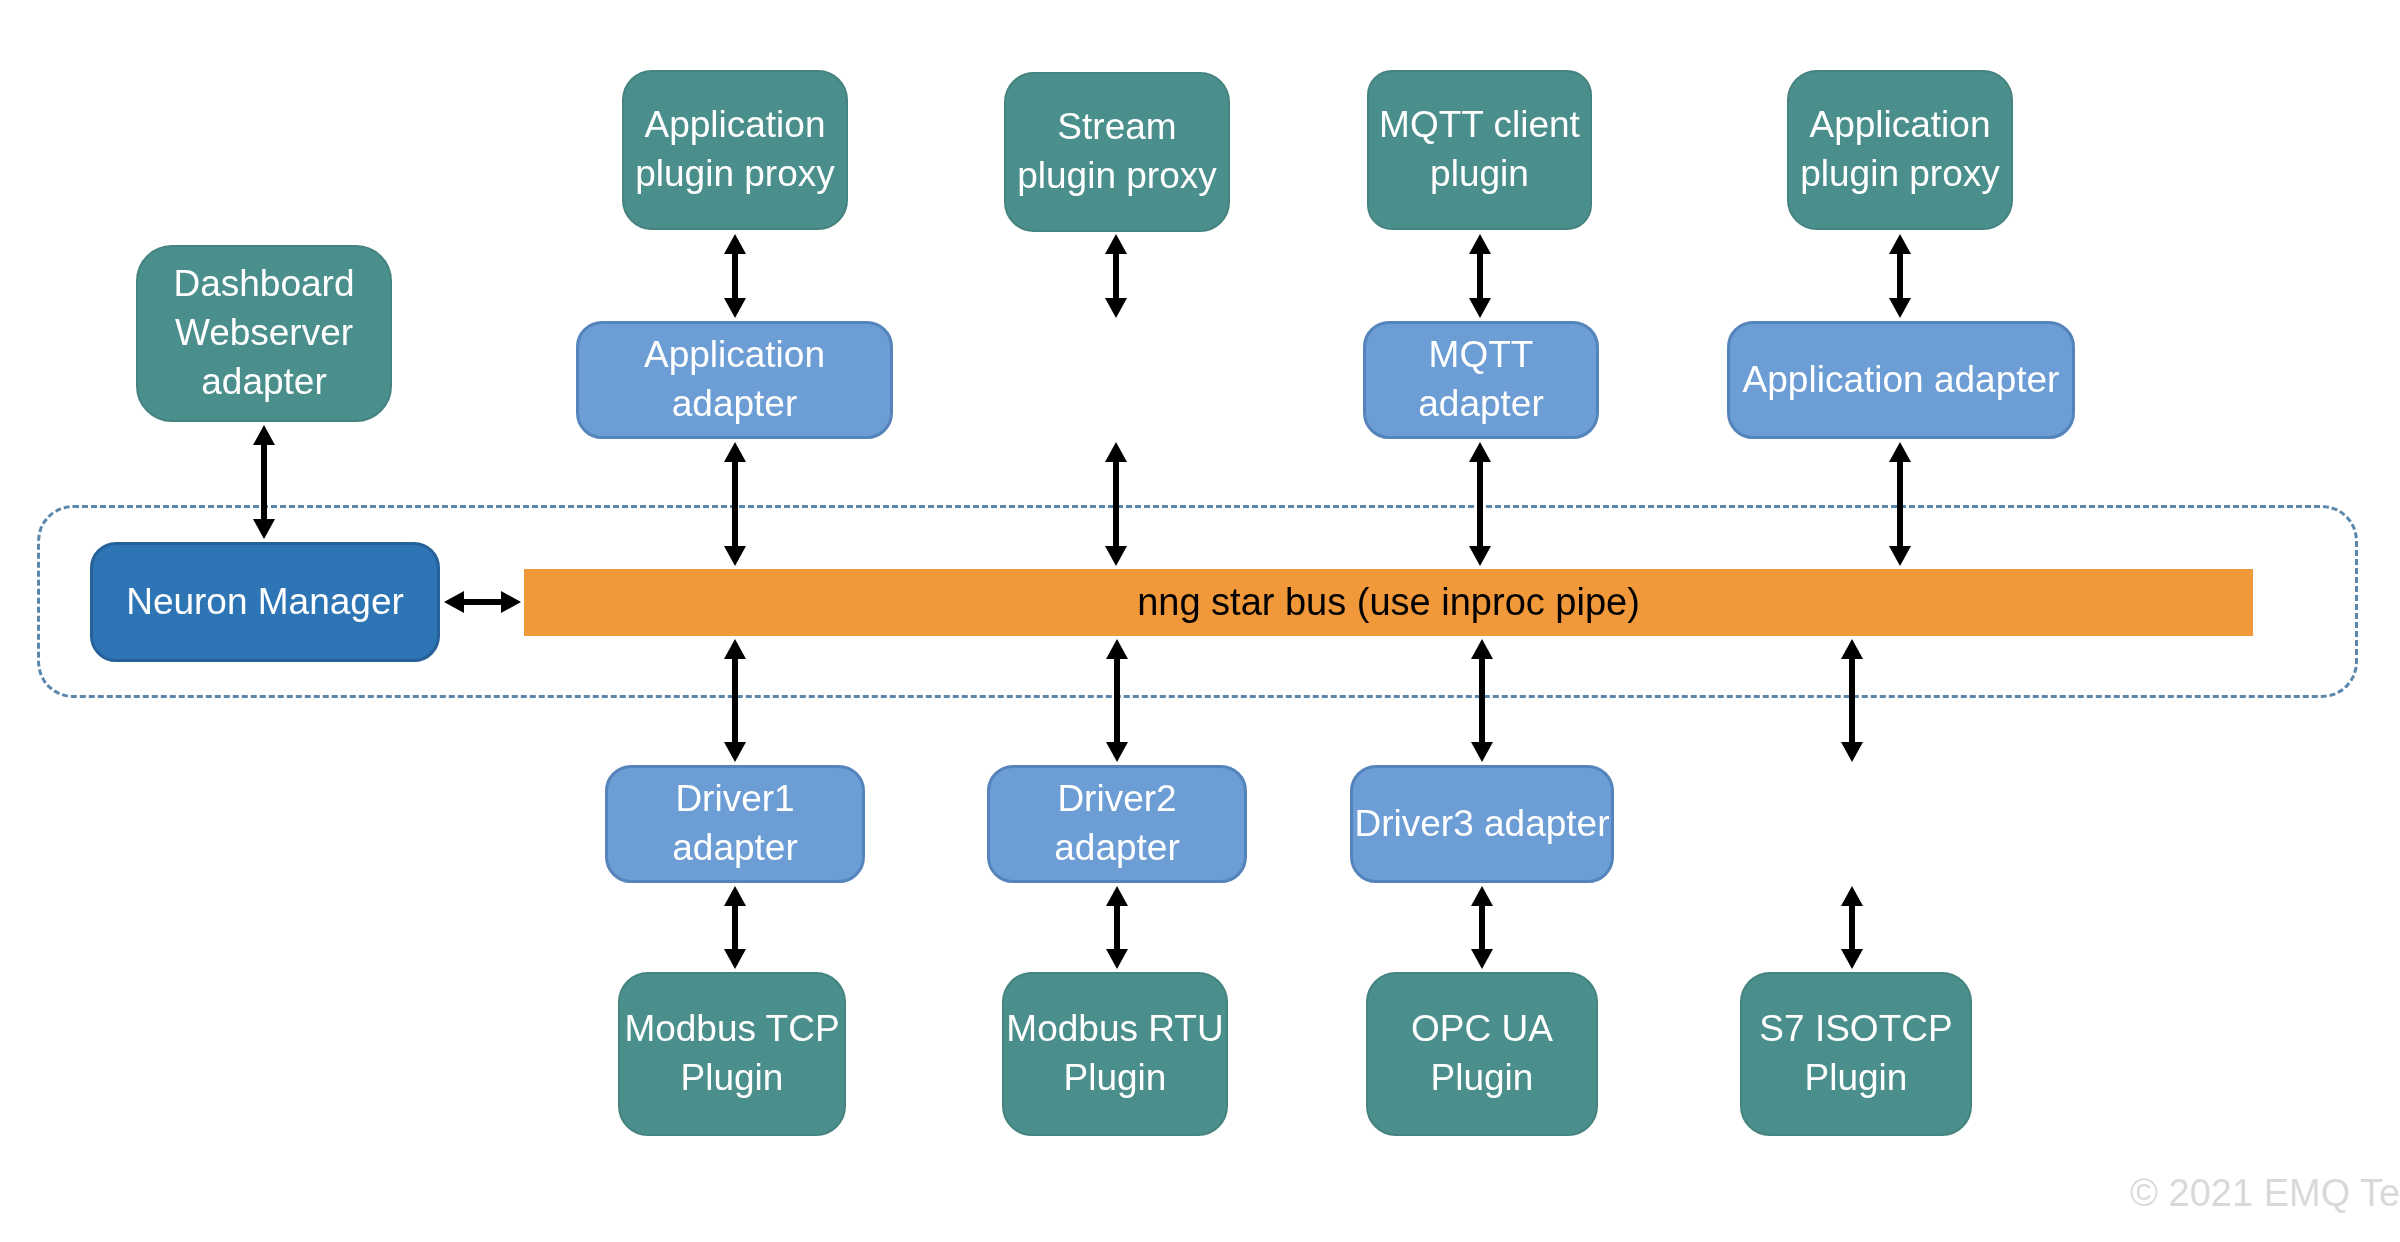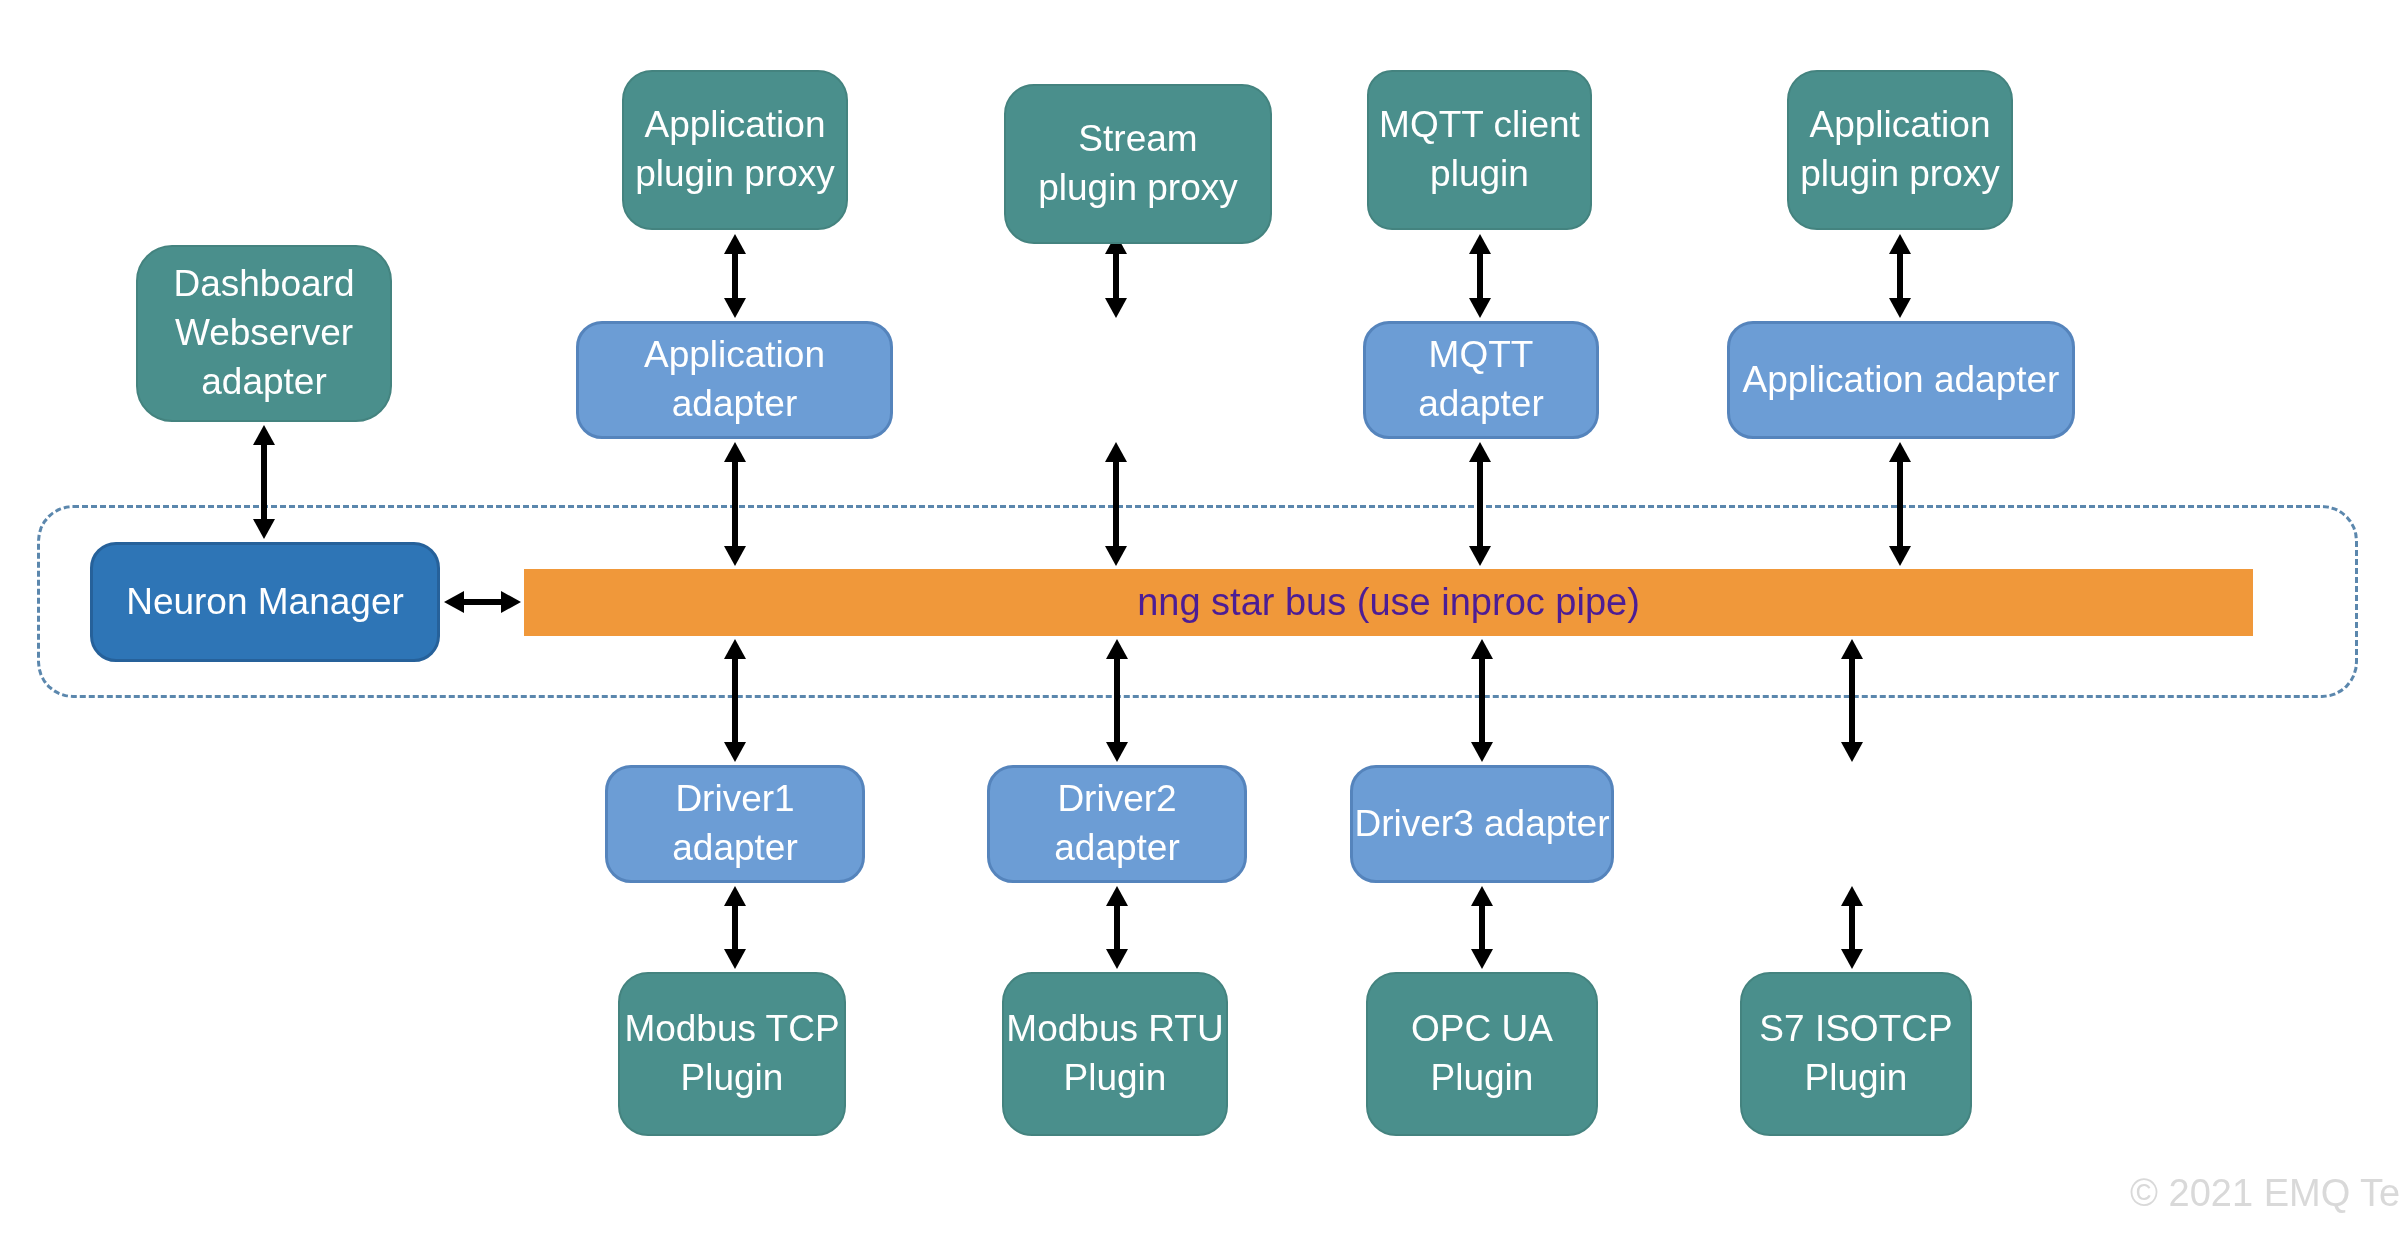--- a/index.html
+++ b/index.html
@@ -13,21 +13,21 @@
     display:flex;align-items:center;justify-content:center;
     text-align:center;color:#ffffff;
     font-size:37px;line-height:1.32;white-space:pre-wrap;
   }
   .teal{background:#4a8f8c;border:2px solid #44837f;border-radius:30px;}
   .blue{background:#6c9dd5;border:3px solid #5584bc;border-radius:26px;}
   .dark{background:#2e75b6;border:3px solid #26619a;border-radius:26px;}
   .bus{
     position:absolute;box-sizing:border-box;background:#f0983a;
     display:flex;align-items:center;justify-content:center;
-    color:#4c1d95;font-size:38px;
+    color:#000000;font-size:38px;
   }
   .dashed-box{
     position:absolute;box-sizing:border-box;
     border:3px dashed #5b87ad;border-radius:36px;background:transparent;
   }
   
   .varrow{
     position:absolute;width:26px;
     background:linear-gradient(#000,#000) no-repeat center/6px calc(100% - 36px);
   }
@@ -87,21 +87,21 @@
   <div class="varrow" style="left:1104px;top:886px;height:83px;"></div>
   <div class="varrow" style="left:1469px;top:886px;height:83px;"></div>
   <div class="varrow" style="left:1839px;top:886px;height:83px;"></div>
 
   <div class="varrow" style="left:251px;top:425px;height:114px;"></div>
 
   <div class="harrow" style="left:444px;top:589px;width:77px;"></div>
 
   <div class="node teal" style="left:622px;top:70px;width:226px;height:160px;">Application
 plugin proxy</div>
-  <div class="node teal" style="left:1004px;top:84px;width:268px;height:160px;">Stream
+  <div class="node teal" style="left:1004px;top:72px;width:226px;height:160px;">Stream
 plugin proxy</div>
   <div class="node teal" style="left:1367px;top:70px;width:225px;height:160px;border-radius:25px;">MQTT client
 plugin</div>
   <div class="node teal" style="left:1787px;top:70px;width:226px;height:160px;">Application
 plugin proxy</div>
 
   <div class="node teal" style="left:136px;top:245px;width:256px;height:177px;border-radius:36px;">Dashboard
 Webserver
 adapter</div>
 

